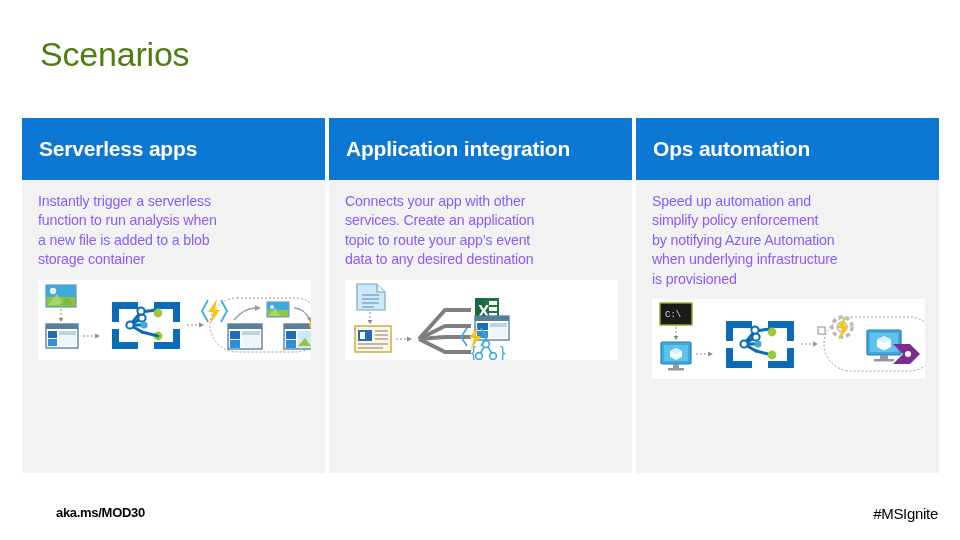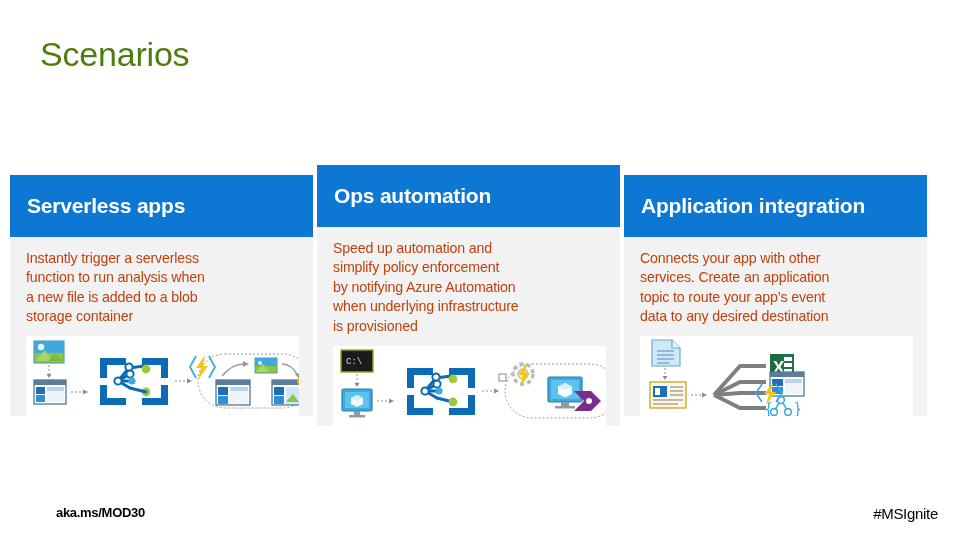--- a/index.html
+++ b/index.html
@@ -29,27 +29,26 @@
     font-size: 34px;
     font-weight: 400;
     color: #4d7c0f;
     letter-spacing: -0.2px;
     line-height: 1.1;
   }
 
   
   #columns {
     position: absolute;
-    left: 10px;
+    left: 22px;
     top: 118px;
     width: 917px;
     height: 355px;
     display: flex;
     gap: 4px;
-    align-items: center;
   }
 
   .column {
     flex: 1 1 0;
     display: flex;
     flex-direction: column;
     background: #f2f2f2;
     min-width: 0;
   }
 
@@ -71,21 +70,21 @@
 
   .col-body {
     flex: 1 1 auto;
     padding: 12px 14px 0 16px;
     box-sizing: border-box;
     display: flex;
     flex-direction: column;
   }
 
   .col-desc {
-    color: #c2410c;
+    color: #8b5cf6;
     font-size: 14.2px;
     line-height: 19.4px;
     font-weight: 400;
     letter-spacing: -0.15px;
     white-space: pre-line;
   }
 
   .figure-box {
     background: #ffffff;
     margin-top: 10px;
@@ -243,20 +242,114 @@
                 <line x1="281" y1="50" x2="283" y2="52"></line>
               </g>
             </g>
           </svg>
         </div>
       </div>
     </div>
 
     <div class="column">
       <div class="col-header">
+        <span class="col-header-text">Application integration</span>
+      </div>
+      <div class="col-body">
+        <div class="col-desc">Connects your app with other
+services. Create an application
+topic to route your app’s event
+data to any desired destination</div>
+
+        <div class="figure-box">
+          <svg width="290" height="80" viewBox="0 0 290 80" xmlns="http://www.w3.org/2000/svg">
+
+            <g>
+              <path d="M12 4 L32 4 L40 12 L40 30 L12 30 Z" fill="#cfe8f7" stroke="#6fa8c9" stroke-width="1.2"></path>
+              <path d="M32 4 L32 12 L40 12" fill="#eaf5fc" stroke="#6fa8c9" stroke-width="1.2"></path>
+              <g stroke="#4f8fb5" stroke-width="1">
+                <line x1="17" y1="15" x2="34" y2="15"></line>
+                <line x1="17" y1="19" x2="34" y2="19"></line>
+                <line x1="17" y1="23" x2="34" y2="23"></line>
+                <line x1="17" y1="27" x2="29" y2="27"></line>
+              </g>
+            </g>
+            <g stroke="#8c8c8c" stroke-width="1" fill="none">
+              <line x1="25" y1="32" x2="25" y2="40" stroke-dasharray="2,2"></line>
+              <path d="M22.5 40 L25 44 L27.5 40 Z" fill="#8c8c8c" stroke="none"></path>
+            </g>
+
+            <g>
+              <rect x="10" y="46" width="36" height="26" fill="#fdf6e3" stroke="#c9a227" stroke-width="1.3"></rect>
+              <rect x="13" y="50" width="14" height="11" fill="#1e6fb8"></rect>
+              <rect x="15" y="52" width="5" height="7" fill="#ffffff"></rect>
+              <g stroke="#7a7a7a" stroke-width="1">
+                <line x1="30" y1="51" x2="43" y2="51"></line>
+                <line x1="30" y1="55" x2="43" y2="55"></line>
+                <line x1="30" y1="59" x2="43" y2="59"></line>
+                <line x1="13" y1="64" x2="43" y2="64"></line>
+                <line x1="13" y1="68" x2="38" y2="68"></line>
+              </g>
+            </g>
+            <g stroke="#8c8c8c" stroke-width="1" fill="none">
+              <line x1="51" y1="59" x2="62" y2="59" stroke-dasharray="2,2"></line>
+              <path d="M62 56.5 L67 59 L62 61.5 Z" fill="#8c8c8c" stroke="none"></path>
+            </g>
+
+            <g stroke="#7f7f7f" stroke-width="4" fill="none" stroke-linejoin="round">
+              <path d="M74 59 L100 30 L126 30"></path>
+              <path d="M74 59 L100 46 L126 46"></path>
+              <path d="M74 59 L100 57 L126 57"></path>
+              <path d="M74 59 L100 72 L126 72"></path>
+            </g>
+
+            <g>
+              <rect x="130" y="18" width="24" height="24" fill="#1f7244"></rect>
+              <rect x="130" y="18" width="9" height="24" fill="#196b3d"></rect>
+              <text x="133" y="37" font-family="'Liberation Sans', sans-serif" font-size="17" font-weight="bold" fill="#ffffff">X</text>
+              <g fill="#ffffff">
+                <rect x="144" y="21" width="8" height="4"></rect>
+                <rect x="144" y="27" width="8" height="4"></rect>
+                <rect x="144" y="33" width="8" height="4"></rect>
+              </g>
+            </g>
+
+            <g>
+              <rect x="130" y="36" width="34" height="24" fill="#ffffff" stroke="#3a6f99" stroke-width="1.2"></rect>
+              <rect x="130" y="36" width="34" height="5" fill="#5a7d99"></rect>
+              <rect x="132" y="43" width="11" height="7" fill="#1e6fb8"></rect>
+              <rect x="132" y="51" width="11" height="7" fill="#2f8fd8"></rect>
+              <rect x="145" y="43" width="17" height="15" fill="#eef4f8"></rect>
+              <rect x="145" y="43" width="17" height="4" fill="#b9d5e8"></rect>
+            </g>
+
+            <g>
+              <path d="M122 48 L116 57 L122 66" fill="none" stroke="#3fa9dd" stroke-width="1.7"></path>
+              <path d="M136 48 L142 57 L136 66" fill="none" stroke="#3fa9dd" stroke-width="1.7"></path>
+              <path d="M133 47 L124 58 L129 58 L126 69 L136 56 L131 56 Z" fill="#f5c518"></path>
+            </g>
+
+            <g>
+              <text x="126" y="78" font-family="'Liberation Sans', sans-serif" font-size="16" fill="#3fa9dd">{</text>
+              <text x="155" y="78" font-family="'Liberation Sans', sans-serif" font-size="16" fill="#3fa9dd">}</text>
+              <circle cx="141" cy="64" r="3.4" fill="none" stroke="#3fa9dd" stroke-width="1.6"></circle>
+              <circle cx="134" cy="76" r="3.4" fill="none" stroke="#3fa9dd" stroke-width="1.6"></circle>
+              <circle cx="148" cy="76" r="3.4" fill="none" stroke="#3fa9dd" stroke-width="1.6"></circle>
+              <g stroke="#3fa9dd" stroke-width="1.5">
+                <line x1="139" y1="67" x2="135.5" y2="73"></line>
+                <line x1="143" y1="67" x2="146.5" y2="73"></line>
+              </g>
+            </g>
+          </svg>
+        </div>
+      </div>
+    </div>
+
+    <div class="column">
+      <div class="col-header">
         <span class="col-header-text">Ops automation</span>
       </div>
       <div class="col-body">
         <div class="col-desc">Speed up automation and
 simplify policy enforcement
 by notifying Azure Automation
 when underlying infrastructure
 is provisioned</div>
 
         <div class="figure-box">
@@ -335,112 +428,18 @@
 
             <g>
               <path d="M241 45 L258 45 L268 55 L258 65 L241 65 L251 55 Z" fill="#7b2d8e"></path>
               <circle cx="256" cy="55" r="3" fill="#ffffff"></circle>
             </g>
           </svg>
         </div>
       </div>
     </div>
 
-    <div class="column">
-      <div class="col-header">
-        <span class="col-header-text">Application integration</span>
-      </div>
-      <div class="col-body">
-        <div class="col-desc">Connects your app with other
-services. Create an application
-topic to route your app’s event
-data to any desired destination</div>
-
-        <div class="figure-box">
-          <svg width="290" height="80" viewBox="0 0 290 80" xmlns="http://www.w3.org/2000/svg">
-
-            <g>
-              <path d="M12 4 L32 4 L40 12 L40 30 L12 30 Z" fill="#cfe8f7" stroke="#6fa8c9" stroke-width="1.2"></path>
-              <path d="M32 4 L32 12 L40 12" fill="#eaf5fc" stroke="#6fa8c9" stroke-width="1.2"></path>
-              <g stroke="#4f8fb5" stroke-width="1">
-                <line x1="17" y1="15" x2="34" y2="15"></line>
-                <line x1="17" y1="19" x2="34" y2="19"></line>
-                <line x1="17" y1="23" x2="34" y2="23"></line>
-                <line x1="17" y1="27" x2="29" y2="27"></line>
-              </g>
-            </g>
-            <g stroke="#8c8c8c" stroke-width="1" fill="none">
-              <line x1="25" y1="32" x2="25" y2="40" stroke-dasharray="2,2"></line>
-              <path d="M22.5 40 L25 44 L27.5 40 Z" fill="#8c8c8c" stroke="none"></path>
-            </g>
-
-            <g>
-              <rect x="10" y="46" width="36" height="26" fill="#fdf6e3" stroke="#c9a227" stroke-width="1.3"></rect>
-              <rect x="13" y="50" width="14" height="11" fill="#1e6fb8"></rect>
-              <rect x="15" y="52" width="5" height="7" fill="#ffffff"></rect>
-              <g stroke="#7a7a7a" stroke-width="1">
-                <line x1="30" y1="51" x2="43" y2="51"></line>
-                <line x1="30" y1="55" x2="43" y2="55"></line>
-                <line x1="30" y1="59" x2="43" y2="59"></line>
-                <line x1="13" y1="64" x2="43" y2="64"></line>
-                <line x1="13" y1="68" x2="38" y2="68"></line>
-              </g>
-            </g>
-            <g stroke="#8c8c8c" stroke-width="1" fill="none">
-              <line x1="51" y1="59" x2="62" y2="59" stroke-dasharray="2,2"></line>
-              <path d="M62 56.5 L67 59 L62 61.5 Z" fill="#8c8c8c" stroke="none"></path>
-            </g>
-
-            <g stroke="#7f7f7f" stroke-width="4" fill="none" stroke-linejoin="round">
-              <path d="M74 59 L100 30 L126 30"></path>
-              <path d="M74 59 L100 46 L126 46"></path>
-              <path d="M74 59 L100 57 L126 57"></path>
-              <path d="M74 59 L100 72 L126 72"></path>
-            </g>
-
-            <g>
-              <rect x="130" y="18" width="24" height="24" fill="#1f7244"></rect>
-              <rect x="130" y="18" width="9" height="24" fill="#196b3d"></rect>
-              <text x="133" y="37" font-family="'Liberation Sans', sans-serif" font-size="17" font-weight="bold" fill="#ffffff">X</text>
-              <g fill="#ffffff">
-                <rect x="144" y="21" width="8" height="4"></rect>
-                <rect x="144" y="27" width="8" height="4"></rect>
-                <rect x="144" y="33" width="8" height="4"></rect>
-              </g>
-            </g>
-
-            <g>
-              <rect x="130" y="36" width="34" height="24" fill="#ffffff" stroke="#3a6f99" stroke-width="1.2"></rect>
-              <rect x="130" y="36" width="34" height="5" fill="#5a7d99"></rect>
-              <rect x="132" y="43" width="11" height="7" fill="#1e6fb8"></rect>
-              <rect x="132" y="51" width="11" height="7" fill="#2f8fd8"></rect>
-              <rect x="145" y="43" width="17" height="15" fill="#eef4f8"></rect>
-              <rect x="145" y="43" width="17" height="4" fill="#b9d5e8"></rect>
-            </g>
-
-            <g>
-              <path d="M122 48 L116 57 L122 66" fill="none" stroke="#3fa9dd" stroke-width="1.7"></path>
-              <path d="M136 48 L142 57 L136 66" fill="none" stroke="#3fa9dd" stroke-width="1.7"></path>
-              <path d="M133 47 L124 58 L129 58 L126 69 L136 56 L131 56 Z" fill="#f5c518"></path>
-            </g>
-
-            <g>
-              <text x="126" y="78" font-family="'Liberation Sans', sans-serif" font-size="16" fill="#3fa9dd">{</text>
-              <text x="155" y="78" font-family="'Liberation Sans', sans-serif" font-size="16" fill="#3fa9dd">}</text>
-              <circle cx="141" cy="64" r="3.4" fill="none" stroke="#3fa9dd" stroke-width="1.6"></circle>
-              <circle cx="134" cy="76" r="3.4" fill="none" stroke="#3fa9dd" stroke-width="1.6"></circle>
-              <circle cx="148" cy="76" r="3.4" fill="none" stroke="#3fa9dd" stroke-width="1.6"></circle>
-              <g stroke="#3fa9dd" stroke-width="1.5">
-                <line x1="139" y1="67" x2="135.5" y2="73"></line>
-                <line x1="143" y1="67" x2="146.5" y2="73"></line>
-              </g>
-            </g>
-          </svg>
-        </div>
-      </div>
-    </div>
-
   </div>
 
   <div id="footer-left">aka.ms/MOD30</div>
   <div id="footer-right">#MSIgnite</div>
 
 </div>
 
 </body></html>

